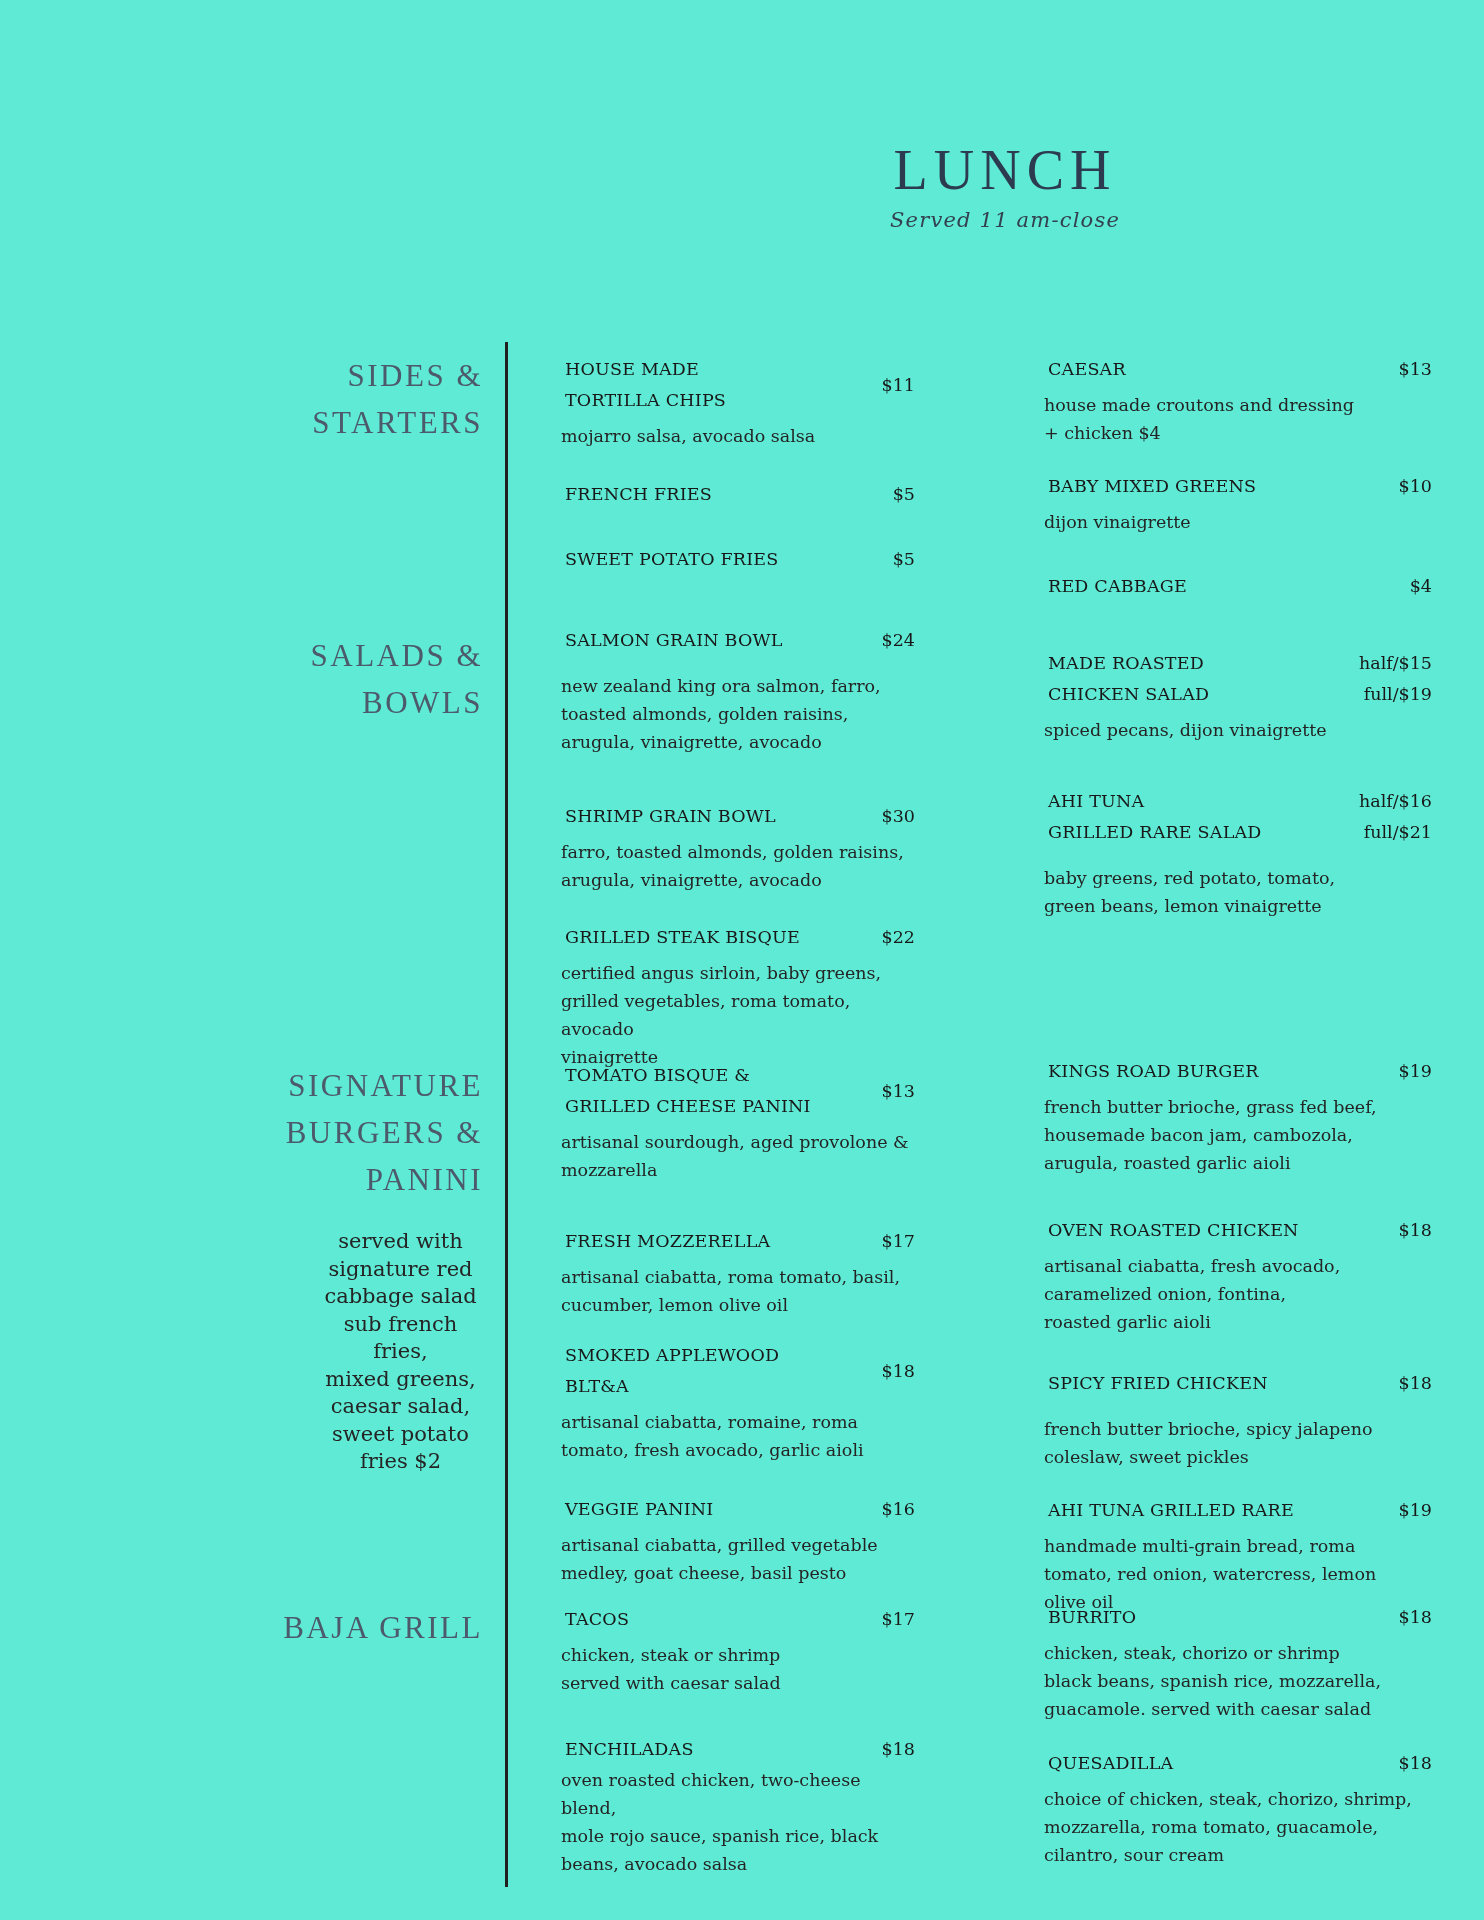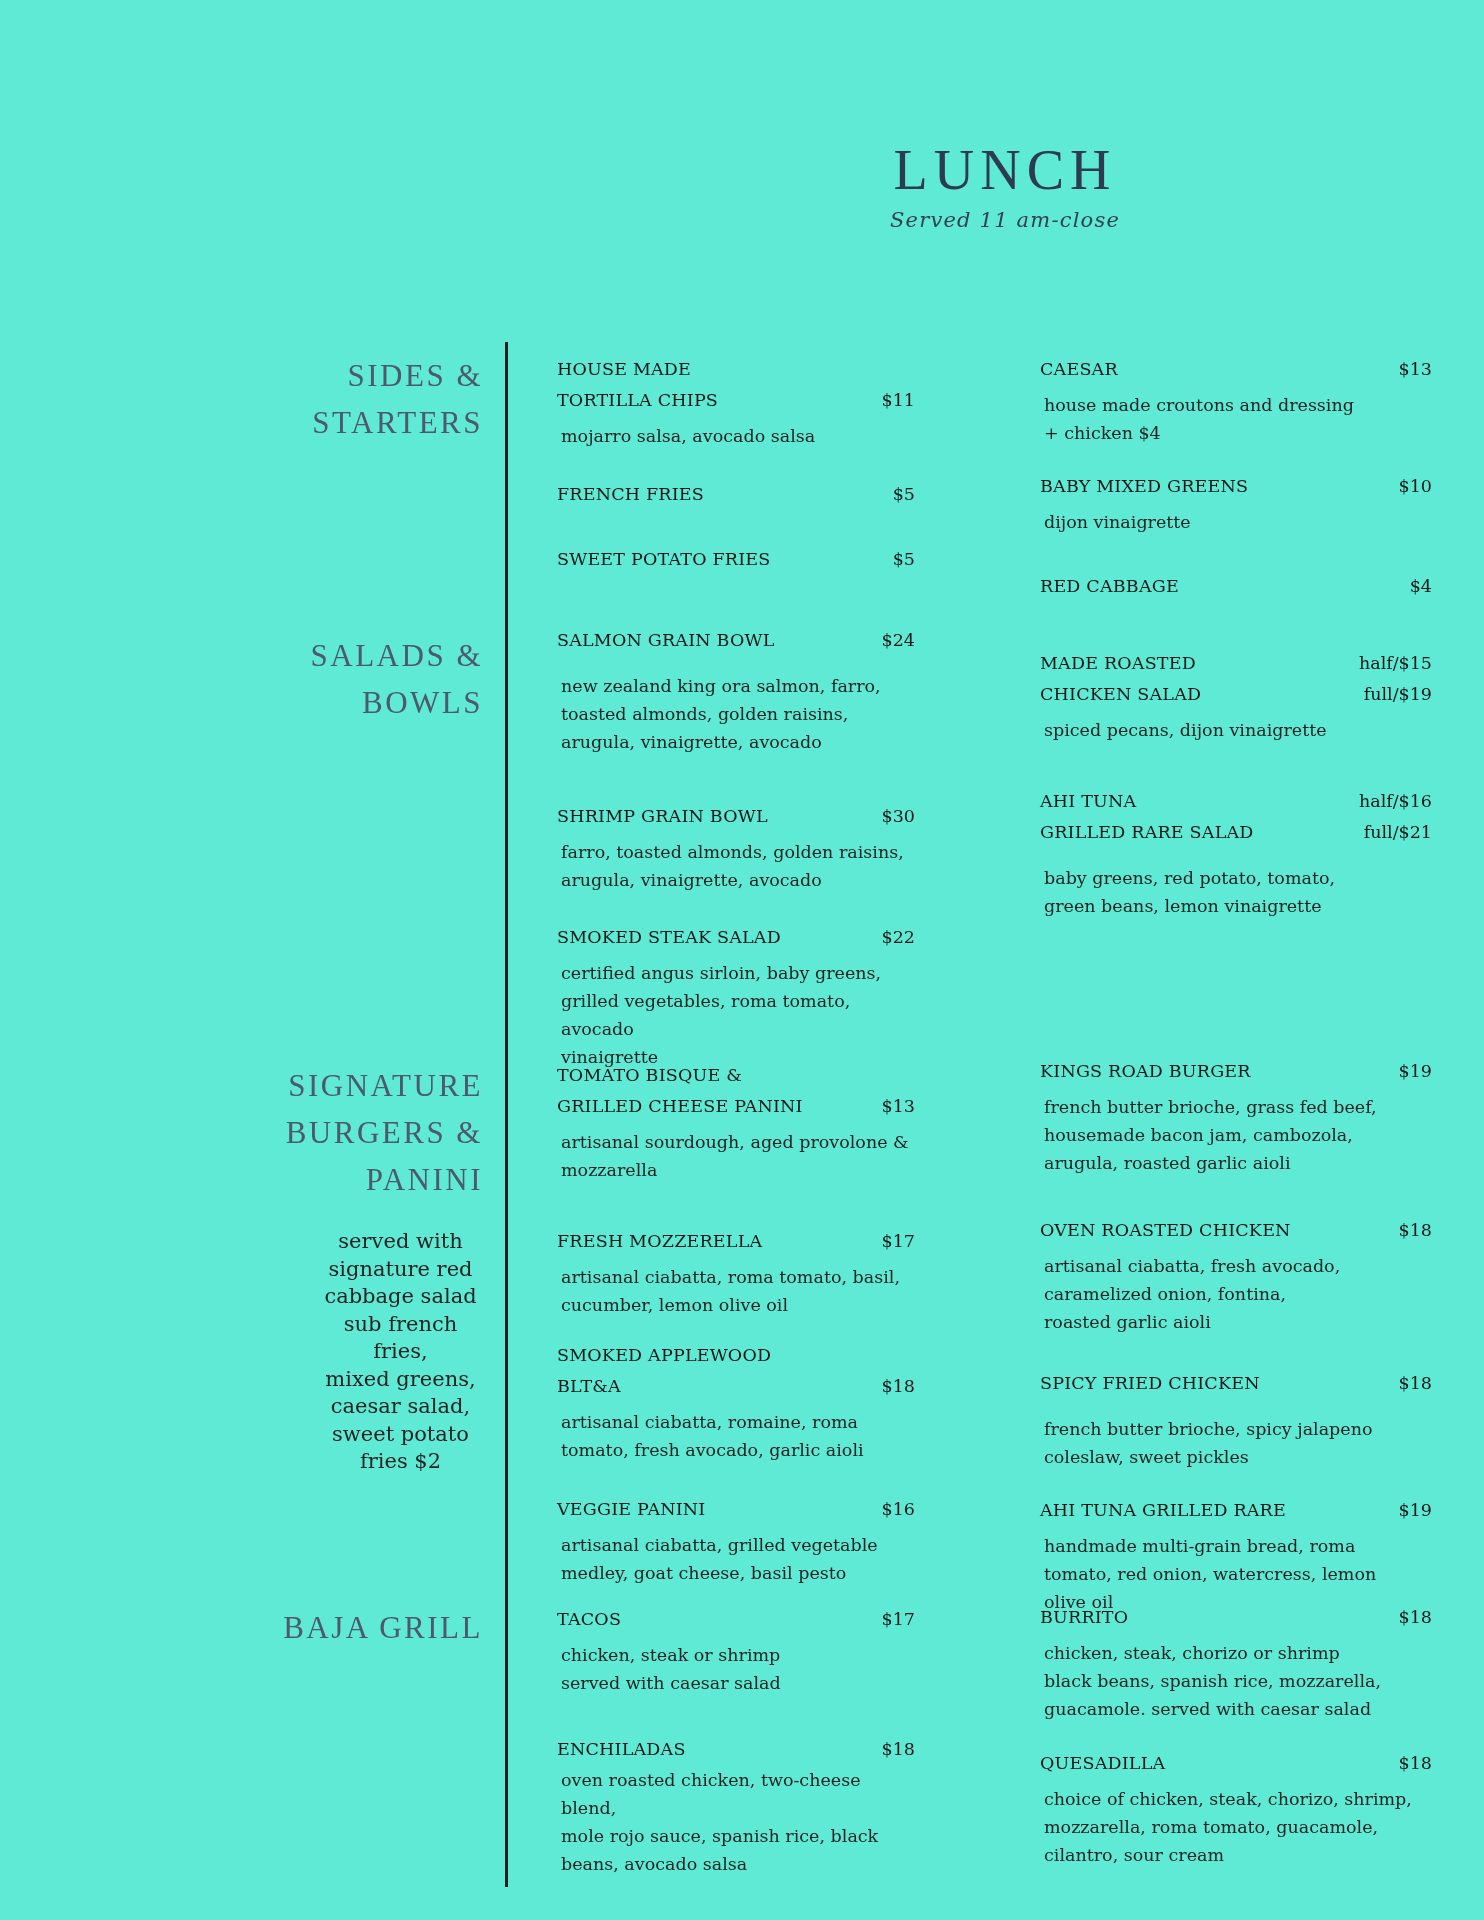--- a/index.html
+++ b/index.html
@@ -44,21 +44,21 @@
     position:absolute; left:318px; width:165px;
     text-align:center;
     font-size:21px; line-height:27.5px;
     color:#242424;
     white-space:pre-line;
   }
   
   .col { position:absolute; }
   .col-mid   { left:557px;  width:358px; }
   .col-right { left:1040px; width:392px; }
-  .item-head { display:flex; align-items:flex-end; }
+  .item-head { display:flex; align-items:center;margin-left:8px; }
   .item-name {
     font-size:17.5px; line-height:31px; letter-spacing:0.2px;
     color:#181818; white-space:pre-line;
   }
   .item-price {
     margin-left:auto; padding-left:12px;
     font-size:17.5px; line-height:31px;
     text-align:right; white-space:pre-line;
     color:#181818;
   }
@@ -152,21 +152,21 @@
     <div class="item" style="margin-bottom:28px">
       <div class="item-head">
         <span class="item-name">SHRIMP GRAIN BOWL</span>
         <span class="item-price">$30</span>
       </div>
       <div class="item-desc">farro, toasted almonds, golden raisins,
 arugula, vinaigrette, avocado</div>
     </div>
     <div class="item">
       <div class="item-head">
-        <span class="item-name">SMOKED STEAK SALAD</span>
+        <span class="item-name">GRILLED STEAK BISQUE</span>
         <span class="item-price">$22</span>
       </div>
       <div class="item-desc">certified angus sirloin, baby greens,
 grilled vegetables, roma tomato, avocado
 vinaigrette</div>
     </div>
   </div>
 
   <div class="col col-right" style="top:648px">
     <div class="item" style="margin-bottom:42px">

